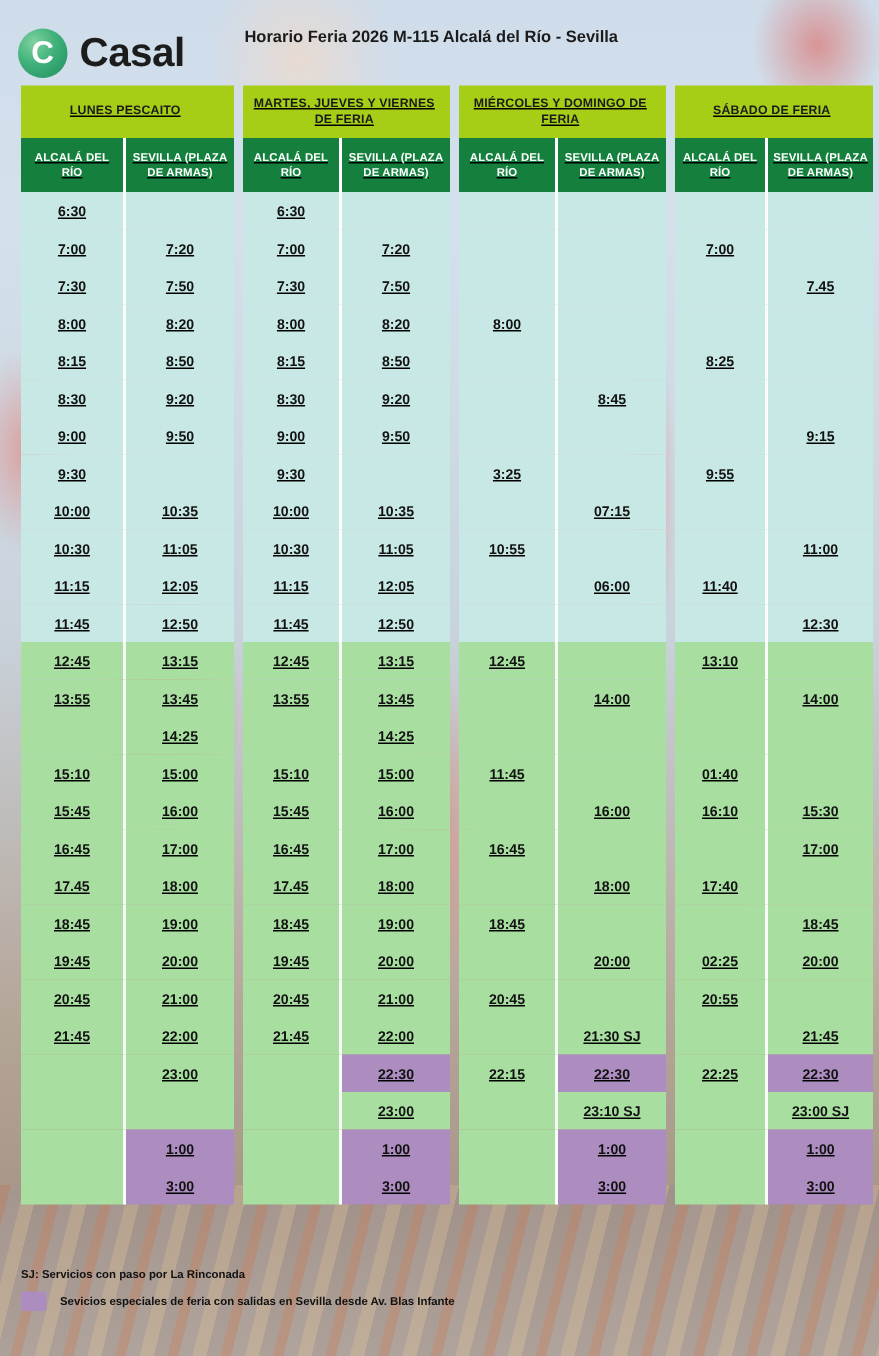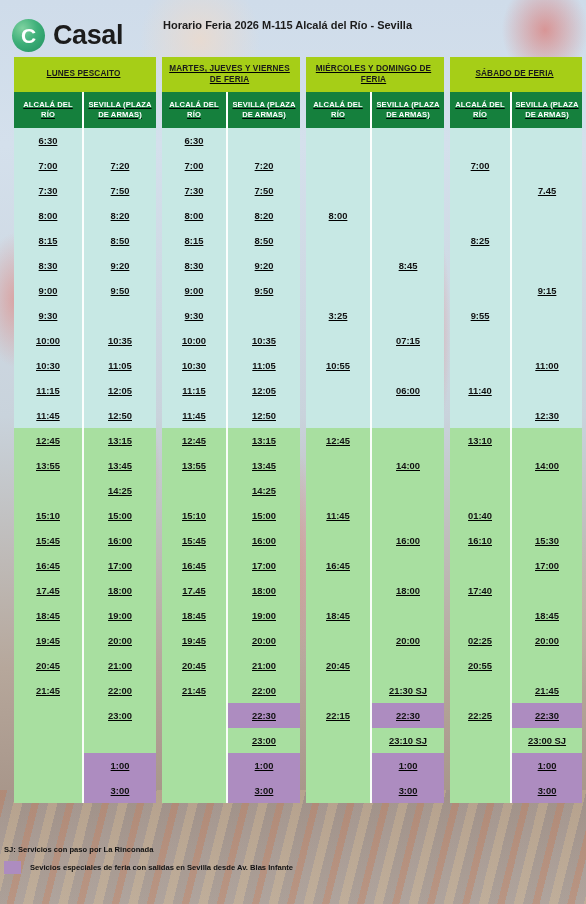--- a/index.html
+++ b/index.html
@@ -110,21 +110,21 @@
     font-size: 9.4px; font-weight: bold; color: #111111;
     white-space: nowrap;
   }
   tr.morning td.t { background: #c7e8e4; }
   tr.after   td.t { background: #a8dfa0; }
   td.t.purple { background: #ad8cc0 !important; }
   td.colsep { border-right: 2px solid rgba(255,255,255,.92); }
 
   
   #legend {
-    position: absolute; left: 4px; top: 845px; width: 558px; z-index: 3;
+    position: absolute; left: 14px; top: 845px; width: 558px; z-index: 3;
     font-size: 7.6px; font-weight: bold; color: #121212;
   }
   .leg-row { display: flex; align-items: center; margin-bottom: 7px; }
   .leg-swatch {
     width: 17px; height: 13px; background: #ad8cc0; margin-right: 9px; flex: none;
   }
   .leg-indent { margin-left: 0; }
 </style>
 </head>
 <body>

